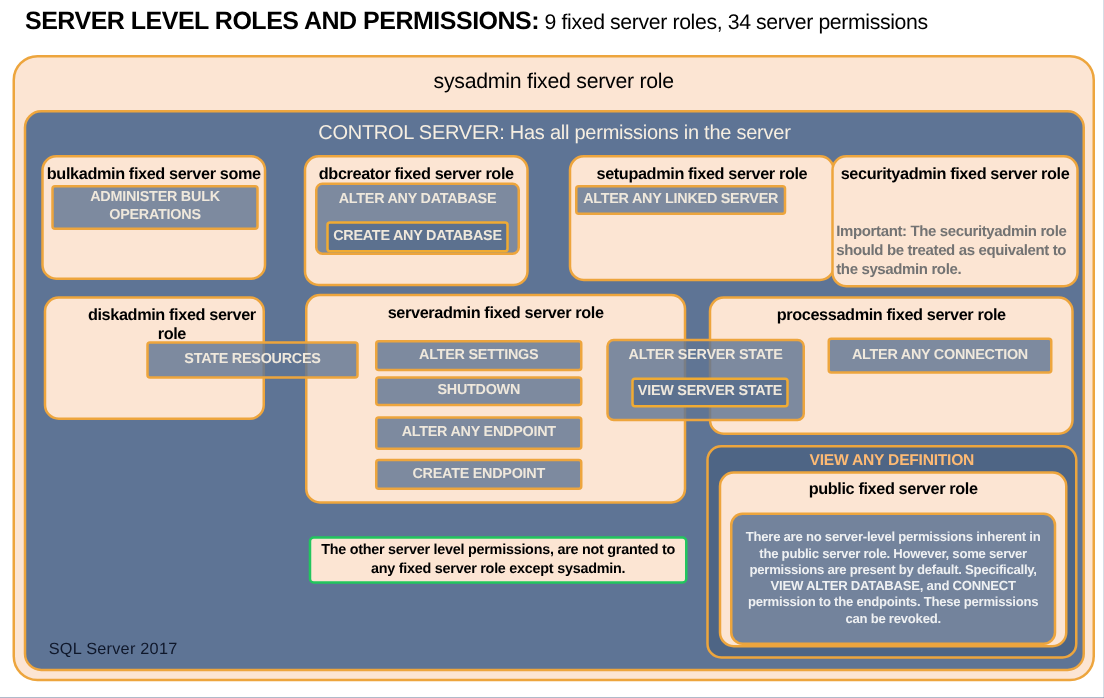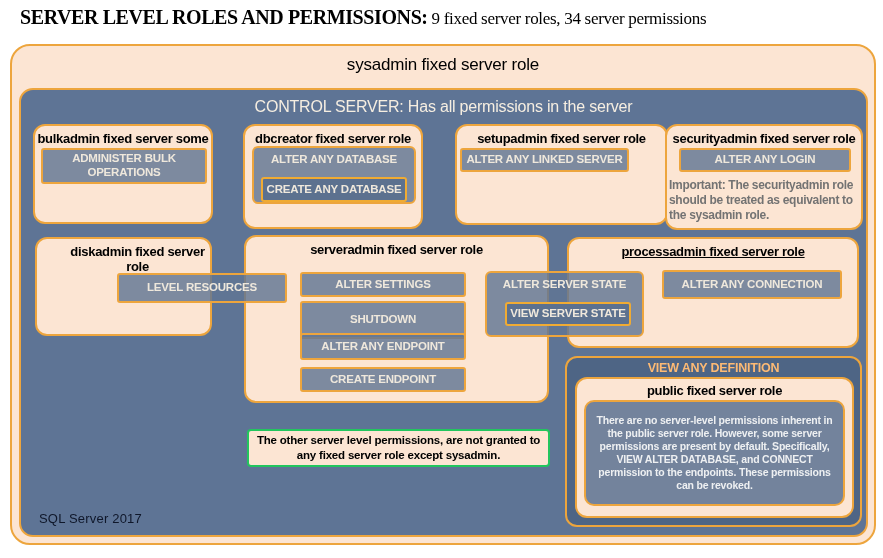--- a/index.html
+++ b/index.html
@@ -3,21 +3,21 @@
 <meta charset="utf-8">
 <style>
   html,body{margin:0;padding:0;}
   body{
     width:883px;height:558px;position:relative;background:#ffffff;
     font-family:"Liberation Sans", sans-serif;color:#000;overflow:hidden;
   }
   .abs{position:absolute;box-sizing:border-box;}
 
   
-  .page-title{left:20px;top:6px;white-space:nowrap;font-family:Liberation Serif, serif;}
+  .page-title{left:20px;top:6px;white-space:nowrap;}
   .page-title .t-bold{font-size:20px;font-weight:bold;letter-spacing:-0.4px;}
   .page-title .t-rest{font-size:17px;letter-spacing:-0.3px;}
 
   
   .sysadmin-box{left:10px;top:44px;width:866px;height:501px;
     background:#fce5d3;border:2px solid #eda53d;border-radius:20px;}
   .sysadmin-label{width:100%;text-align:center;padding-top:9px;font-size:17px;letter-spacing:-0.2px;}
   .control-box{left:7px;top:42px;width:849px;height:449px;
     background:#5e7495;border:2px solid #eda53d;border-radius:14px;}
   .control-label{width:100%;text-align:center;padding-top:8px;font-size:16px;
@@ -82,53 +82,52 @@
       </div>
     </div>
 
     <div class="abs role" style="left:434px;top:34px;width:213px;height:101px;">
       <div class="role-title">setupadmin fixed server role</div>
       <div class="abs perm one-line" style="left:3px;top:22px;width:169px;height:24px;">ALTER ANY LINKED SERVER</div>
     </div>
 
     <div class="abs role" style="left:644px;top:34px;width:198px;height:106px;">
       <div class="role-title">securityadmin fixed server role</div>
-      <div class="abs perm one-line" style="left:12px;top:22px;width:172px;height:24px;">ALTER ANY LOGIN</div>
       <div class="abs warning-text" style="left:2px;top:52px;width:190px;">Important: The securityadmin role should be treated as equivalent to the sysadmin role.</div>
     </div>
 
     <div class="abs role" style="left:14px;top:147px;width:177px;height:99px;padding-left:28px;">
       <div class="role-title">diskadmin fixed server role</div>
     </div>
 
     <div class="abs role" style="left:223px;top:145px;width:305px;height:168px;">
       <div class="role-title">serveradmin fixed server role</div>
       <div class="abs perm one-line" style="left:54px;top:35px;width:166px;height:25px;">ALTER SETTINGS</div>
-      <div class="abs perm one-line" style="left:54px;top:64px;width:166px;height:38px;">SHUTDOWN</div>
+      <div class="abs perm one-line" style="left:54px;top:64px;width:166px;height:24px;">SHUTDOWN</div>
       <div class="abs perm one-line" style="left:54px;top:96px;width:166px;height:27px;">ALTER ANY ENDPOINT</div>
       <div class="abs perm one-line" style="left:54px;top:130px;width:166px;height:25px;">CREATE ENDPOINT</div>
     </div>
 
-    <div class="abs role" style="left:546px;top:147px;width:292px;height:111px;text-decoration:underline;">
+    <div class="abs role" style="left:546px;top:147px;width:292px;height:111px;">
       <div class="role-title">processadmin fixed server role</div>
       <div class="abs perm one-line" style="left:93px;top:31px;width:180px;height:29px;">ALTER ANY CONNECTION</div>
     </div>
 
-    <div class="abs perm one-line" style="left:96px;top:183px;width:170px;height:30px;">LEVEL RESOURCES</div>
+    <div class="abs perm one-line" style="left:96px;top:183px;width:170px;height:30px;">STATE RESOURCES</div>
 
     <div class="abs perm-group" style="left:464px;top:181px;width:159px;height:66px;">
       <div class="group-label one-line">ALTER SERVER STATE</div>
       <div class="abs perm perm-dark one-line" style="left:18px;top:29px;width:126px;height:24px;">VIEW SERVER STATE</div>
     </div>
 
     <div class="abs note-box" style="left:226px;top:339px;width:303px;height:38px;">The other server level permissions, are not granted to any fixed server role except sysadmin.</div>
 
     <div class="abs vad-box" style="left:544px;top:266px;width:297px;height:171px;">
       <div class="vad-label">VIEW ANY DEFINITION</div>
       <div class="abs public-box" style="left:8px;top:19px;width:279px;height:141px;">
         <div class="role-title" style="padding-top:4px;">public fixed server role</div>
-        <div class="abs public-note" style="left:7px;top:21px;width:261px;height:106px;">There are no server-level permissions inherent in the public server role. However, some server permissions are present by default. Specifically, VIEW ALTER DATABASE, and CONNECT permission to the endpoints. These permissions can be revoked.</div>
+        <div class="abs public-note" style="left:7px;top:31px;width:261px;height:106px;">There are no server-level permissions inherent in the public server role. However, some server permissions are present by default. Specifically, VIEW ALTER DATABASE, and CONNECT permission to the endpoints. These permissions can be revoked.</div>
       </div>
     </div>
 
     <div class="abs footer-label" style="left:18px;top:421px;">SQL Server 2017</div>
   </div>
 </div>
 
 </body></html>

